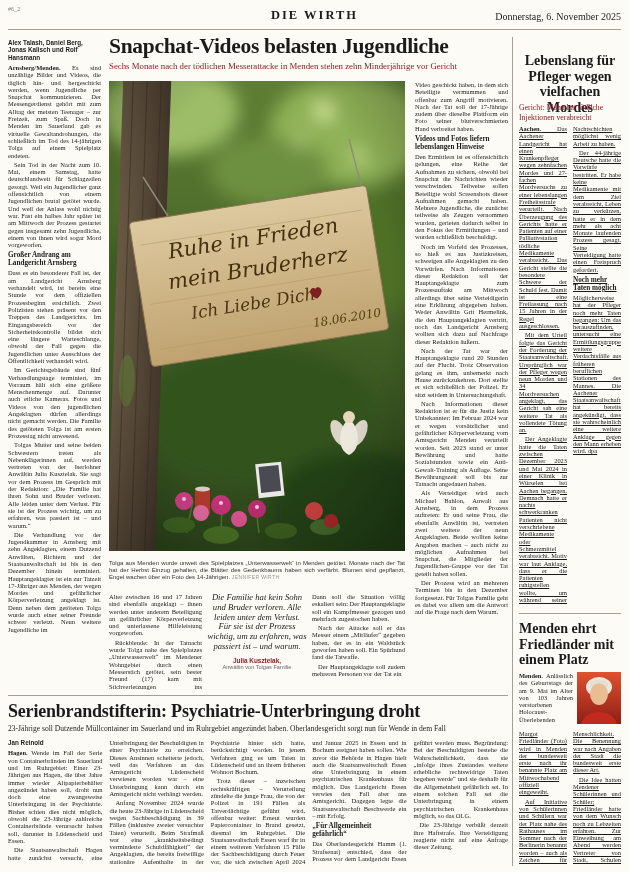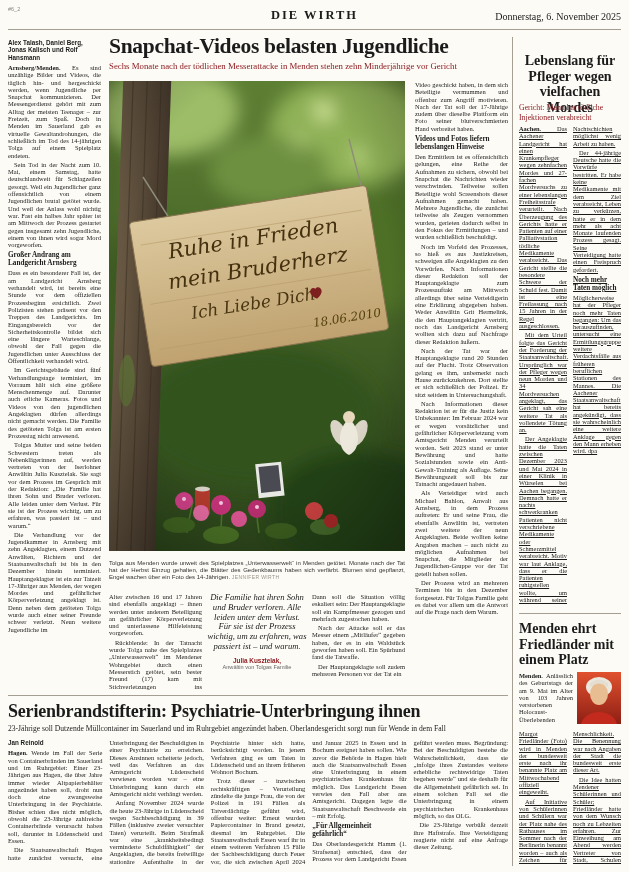--- a/index.html
+++ b/index.html
@@ -148,21 +148,21 @@
       <p class="body">Tolgas Mutter und seine beiden Schwestern treten als Nebenklägerinnen auf, werden vertreten von der Iserlohner Anwältin Julia Kusztelak. Sie sagt vor dem Prozess im Gespräch mit der Redaktion: „Die Familie hat ihren Sohn und Bruder verloren. Alle leiden unter dem Verlust. Für sie ist der Prozess wichtig, um zu erfahren, was passiert ist – und warum.“</p>
       <p class="body">Die Verhandlung vor der Jugendkammer in Arnsberg mit zehn Angeklagten, einem Dutzend Anwälten, Richtern und der Staatsanwaltschaft ist bis in den Dezember hinein terminiert. Hauptangeklagter ist ein zur Tatzeit 17-Jähriger aus Menden, der wegen Mordes und gefährlicher Körperverletzung angeklagt ist. Denn neben dem getöteten Tolga wurde auch einer seiner Freunde schwer verletzt. Neun weitere Jugendliche im</p>
     </div>
 
     <div class="col" style="left:101px;top:556px;width:93px;height:99px;">
       <p class="body">Alter zwischen 16 und 17 Jahren sind ebenfalls angeklagt – ihnen werden unter anderem Beteiligung an gefährlicher Körperverletzung und unterlassene Hilfeleistung vorgeworfen.</p>
       <p class="body">Rückblende: In der Tatnacht wurde Tolga nahe des Spielplatzes „Unterwasserwelt“ im Mendener Wohngebiet durch einen Messerstich getötet, sein bester Freund (17) kam mit Stichverletzungen ins Krankenhaus.</p>
     </div>
 
     <div class="col quote-block" style="left:199px;top:556px;width:100px;height:99px;">
-      <p class="quote-text">Die Familie hat ihren Sohn und Bruder verloren. Alle leiden unter dem Verlust. Für sie ist der Prozess wichtig, um zu erfahren, was passiert ist – und warum.</p>
+      <p class="quote-text">Die Familie hat kein Sohn und Bruder verloren. Alle leiden unter dem Verlust. Für sie ist der Prozess wichtig, um zu erfahren, was passiert ist – und warum.</p>
       <div class="quote-name">Julia Kusztelak,</div>
       <div class="quote-role">Anwältin von Tolgas Familie</div>
     </div>
 
     <div class="col" style="left:304px;top:556px;width:93px;height:99px;">
       <p class="body">Dann soll die Situation völlig eskaliert sein: Der Hauptangeklagte soll ein Kampfmesser gezogen und mehrfach zugestochen haben.</p>
       <p class="body">Nach der Attacke soll er das Messer einem „Mitläufer“ gegeben haben, der es in ein Waldstück geworfen haben soll. Ein Spürhund fand die Tatwaffe.</p>
       <p class="body">Der Hauptangeklagte soll zudem mehreren Personen vor der Tat ein</p>
     </div>
 
@@ -174,21 +174,21 @@
       <p class="body">Nach der Tat war der Hauptangeklagte rund 20 Stunden auf der Flucht. Trotz Observation gelang es ihm, unbemerkt nach Hause zurückzukehren. Dort stellte er sich schließlich der Polizei. Er sitzt seitdem in Untersuchungshaft.</p>
       <p class="body">Nach Informationen dieser Redaktion ist er für die Justiz kein Unbekannter: Im Februar 2024 war er wegen vorsätzlicher und gefährlicher Körperverletzung vom Amtsgericht Menden verurteilt worden. Seit 2023 stand er unter Bewährung und hatte Sozialstunden sowie ein Anti-Gewalt-Training als Auflage. Seine Bewährungszeit soll bis zur Tatnacht angedauert haben.</p>
       <p class="body">Als Verteidiger wird auch Michael Bahlon, Anwalt aus Arnsberg, in dem Prozess auftreten: Er und seine Frau, die ebenfalls Anwältin ist, vertreten zwei weitere der neun Angeklagten. Beide wollten keine Angaben machen – auch nicht zu möglichen Aufnahmen bei Snapchat, die Mitglieder der Jugendlichen-Gruppe vor der Tat geteilt haben sollen.</p>
       <p class="body">Der Prozess wird an mehreren Terminen bis in den Dezember fortgesetzt. Für Tolgas Familie geht es dabei vor allem um die Antwort auf die Frage nach dem Warum.</p>
     </div>
   </div>
 
   <div class="rule" style="left:8px;top:695px;width:500px;height:1px;"></div>
 
   <div class="abs" style="left:8px;top:701px;width:500px;height:165px;">
-    <div id="bottom-headline">Serienbrandstifterin: Psychiatrie-Unterbringung ihnen</div>
+    <div id="bottom-headline">Serienbrandstifterin: Psychiatrie-Unterbringung droht</div>
     <div id="bottom-subhead" style="margin-top:2px;">23-Jährige soll Dutzende Müllcontainer im Sauerland und im Ruhrgebiet angezündet haben. Oberlandesgericht sorgt nun für Wende in dem Fall</div>
     <div class="cols5" style="margin-top:6px;height:127px;">
       <p class="byline">Jan Reinold</p>
       <p class="body"><span class="leadword">Hagen.</span> <span>Wende im Fall der Serie von Containerbränden im Sauerland und im Ruhrgebiet: Einer 23-Jährigen aus Hagen, die über Jahre immer wieder Altpapierbehälter angezündet haben soll, droht nun doch eine zwangsweise Unterbringung in der Psychiatrie. Bisher schien dies nicht möglich, obwohl die 23-Jährige zahlreiche Containerbrände verursacht haben soll, darunter in Lüdenscheid und Essen.</span></p>
       <p class="body">Die Staatsanwaltschaft Hagen hatte zunächst versucht, eine Unterbringung der Beschuldigten in einer Psychiatrie zu erreichen. Dieses Ansinnen scheiterte jedoch, weil das Verfahren an das Amtsgericht Lüdenscheid verwiesen worden war – eine Unterbringung kann durch ein Amtsgericht nicht verhängt werden.</p>
       <p class="body">Anfang November 2024 wurde die heute 23-Jährige in Lüdenscheid wegen Sachbeschädigung in 39 Fällen (inklusive zweier versuchter Taten) verurteilt. Beim Strafmaß war eine „krankheitsbedingt verminderte Schuldfähigkeit“ der Angeklagten, die bereits freiwillige stationäre Aufenthalte in der Psychiatrie hinter sich hatte, berücksichtigt worden. In jenem Verfahren ging es um Taten in Lüdenscheid und an ihrem früheren Wohnort Bochum.</p>
       <p class="body">Trotz dieser – inzwischen rechtskräftigen – Verurteilung zündelte die junge Frau, die von der Polizei in 191 Fällen als Tatverdächtige geführt wird, offenbar weiter: Erneut wurden Papiercontainer in Brand gesetzt, diesmal im Ruhrgebiet. Die Staatsanwaltschaft Essen warf ihr in einem weiteren Verfahren 15 Fälle der Sachbeschädigung durch Feuer vor, die sich zwischen April 2024 und Januar 2025 in Essen und in Bochum ereignet haben sollen. Wie zuvor die Behörde in Hagen hielt auch die Staatsanwaltschaft Essen eine Unterbringung in einem psychiatrischen Krankenhaus für möglich. Das Landgericht Essen verwies den Fall aber ans Amtsgericht. Dagegen legte die Staatsanwaltschaft Beschwerde ein – mit Erfolg.</p>
       <div class="crosshead">„Für Allgemeinheit gefährlich“</div>
       <p class="body">Das Oberlandesgericht Hamm (1. Strafsenat) entschied, dass der Prozess vor dem Landgericht Essen geführt werden muss. Begründung: Bei der Beschuldigten bestehe die Wahrscheinlichkeit, dass sie „infolge ihres Zustandes weitere erhebliche rechtswidrige Taten begehen werde“ und sie deshalb für die Allgemeinheit gefährlich sei. In einem solchen Fall sei die Unterbringung in einem psychiatrischen Krankenhaus möglich, so das OLG.</p>
       <p class="body">Die 23-Jährige verbüßt derzeit ihre Haftstrafe. Ihre Verteidigung reagierte nicht auf eine Anfrage dieser Zeitung.</p>

